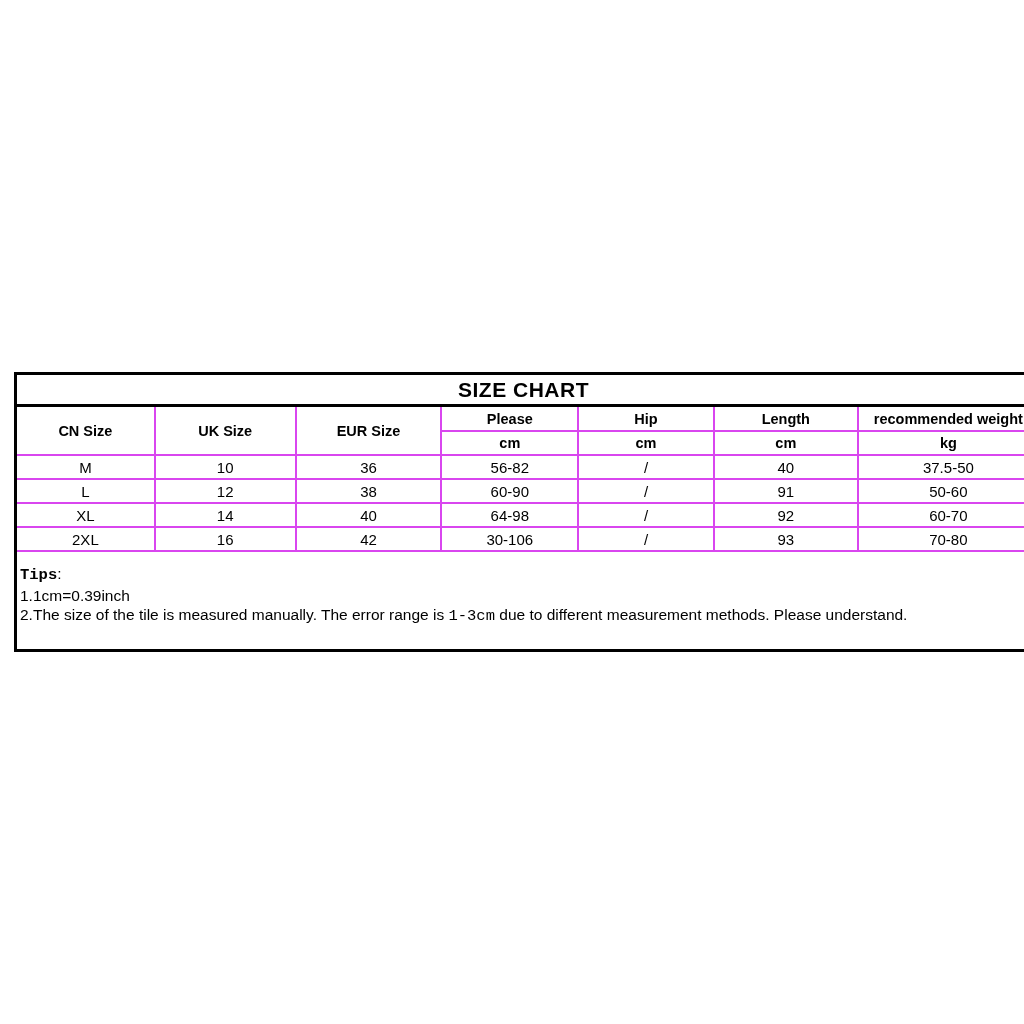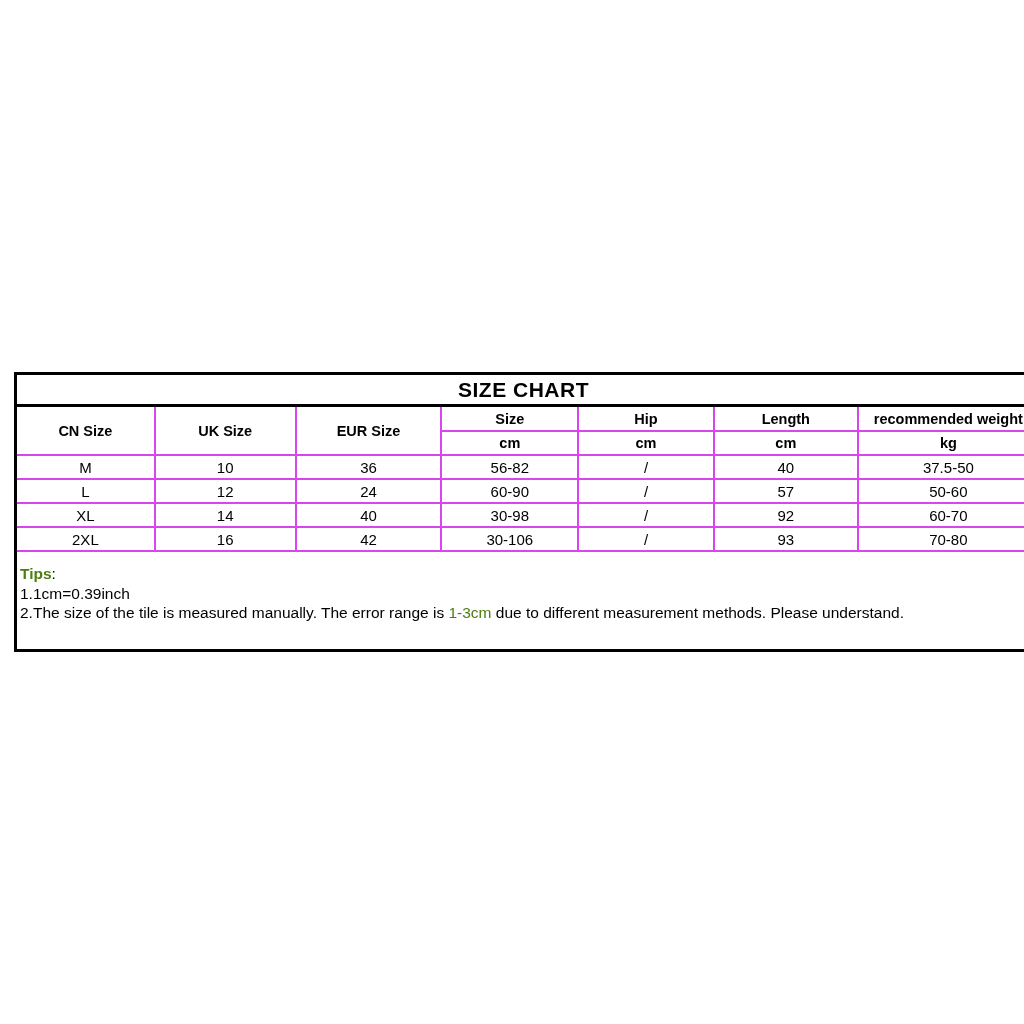--- a/index.html
+++ b/index.html
@@ -19,21 +19,21 @@
     overflow:hidden;white-space:nowrap;
   }
   table.size th{font-weight:bold;font-size:14.5px;}
   table.size thead tr{height:24px;}
   table.size tbody tr{height:24px;}
   table.size th.edge-l,table.size td.edge-l{border-left:none;}
   table.size th.edge-r,table.size td.edge-r{border-right:none;padding-left:8px;}
   table.size thead tr:first-child th{border-top:none;}
   .tips{padding:12px 4px 0 3px;font-size:15.5px;line-height:19.6px;}
   .tips-line{white-space:nowrap;}
-  .red{color:#4d7c0f;}
+  .red{color:#000000;font-family:Liberation Mono, monospace;}
   .bold{font-weight:bold;}
 </style>
 </head>
 <body>
 
 <div class="chart-box">
 
   <div class="title-row">SIZE CHART</div>
 
   <table class="size">
@@ -44,21 +44,21 @@
       <col style="width:13.5%">
         <col style="width:13.4%">
         <col style="width:14.2%">
       <col style="width:17.0%">
     </colgroup>
     <thead>
       <tr>
         <th rowspan="2" class="edge-l">CN Size</th>
         <th rowspan="2">UK Size</th>
         <th rowspan="2">EUR Size</th>
-        <th>Size</th>
+        <th>Please</th>
         <th>Hip</th>
         <th>Length</th>
         <th class="edge-r">recommended weight</th>
       </tr>
       <tr>
         <th>cm</th>
         <th>cm</th>
         <th>cm</th>
         <th class="edge-r">kg</th>
       </tr>
@@ -69,31 +69,31 @@
         <td>10</td>
         <td>36</td>
         <td>56-82</td>
         <td>/</td>
         <td>40</td>
         <td class="edge-r">37.5-50</td>
       </tr>
       <tr>
         <td class="edge-l">L</td>
         <td>12</td>
-        <td>24</td>
+        <td>38</td>
         <td>60-90</td>
         <td>/</td>
-        <td>57</td>
+        <td>91</td>
         <td class="edge-r">50-60</td>
       </tr>
       <tr>
         <td class="edge-l">XL</td>
         <td>14</td>
         <td>40</td>
-        <td>30-98</td>
+        <td>64-98</td>
         <td>/</td>
         <td>92</td>
         <td class="edge-r">60-70</td>
       </tr>
       <tr>
         <td class="edge-l">2XL</td>
         <td>16</td>
         <td>42</td>
         <td>30-106</td>
         <td>/</td>

